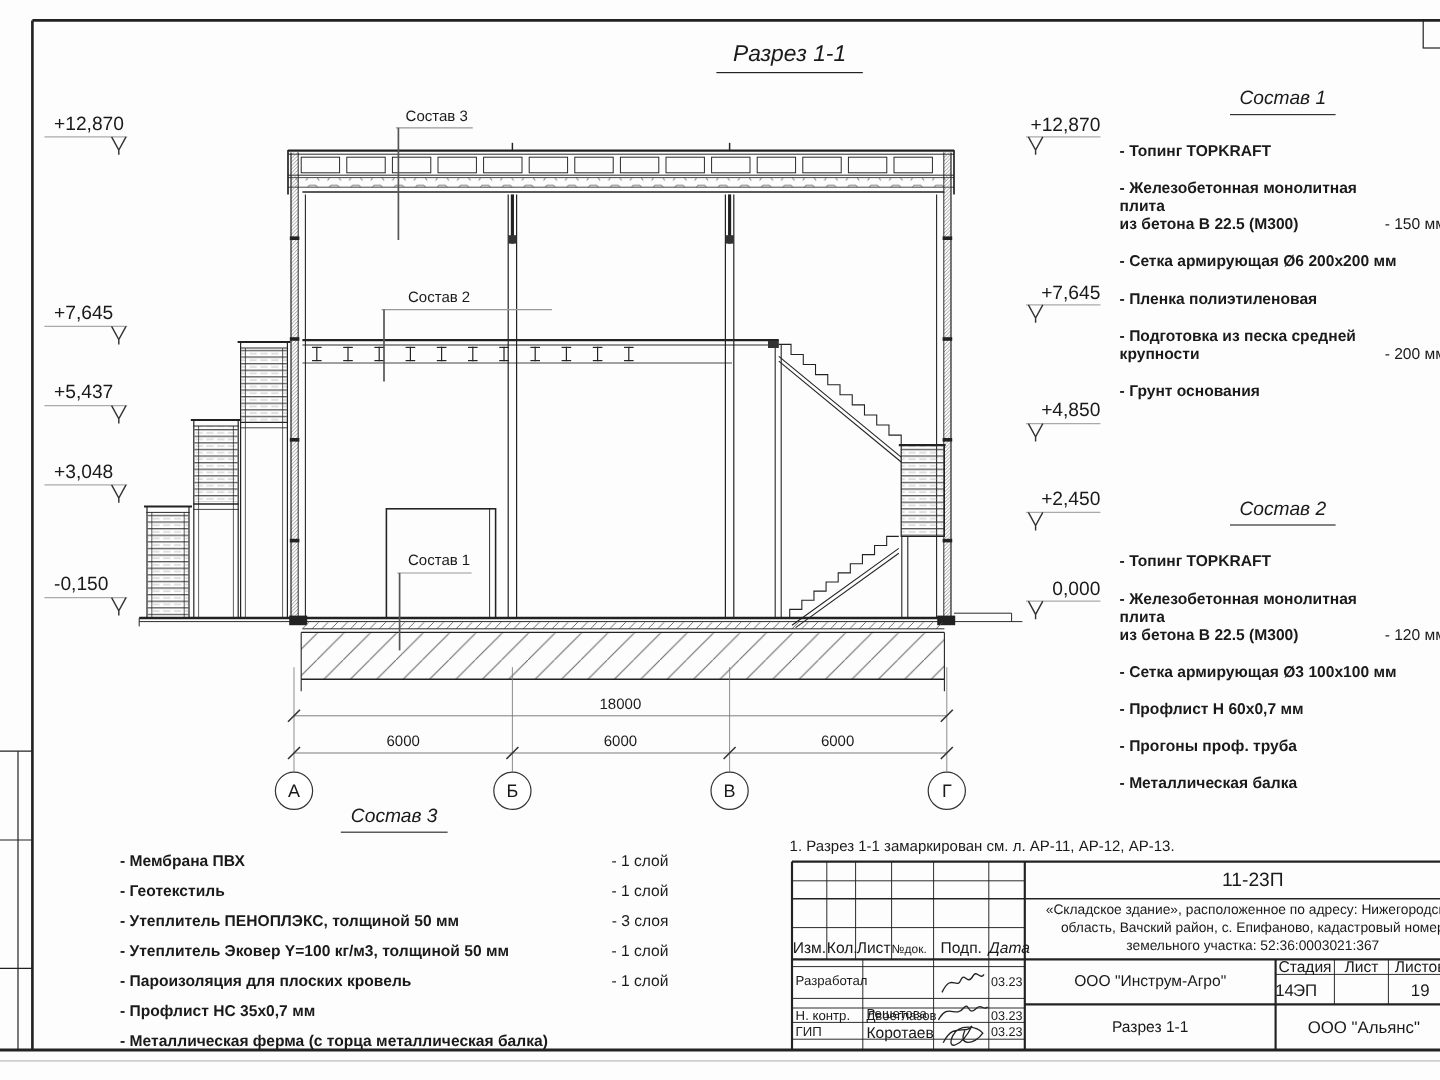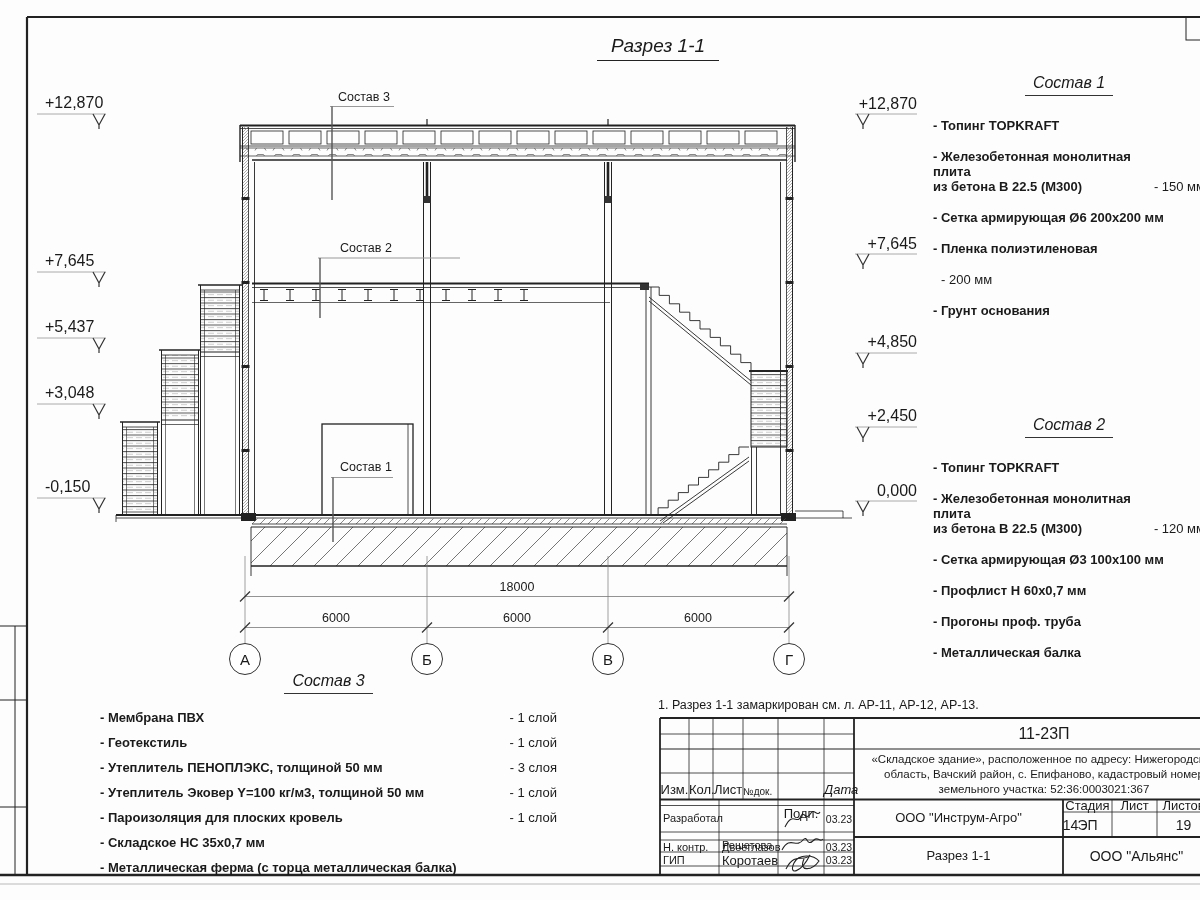--- a/index.html
+++ b/index.html
@@ -433,20 +433,22 @@
       </div>
       <div class="comp-row">
         <span class="ct">- Сетка армирующая Ø6 200x200 мм</span>
         <span class="cv"></span>
       </div>
       <div class="comp-row">
         <span class="ct">- Пленка полиэтиленовая</span>
         <span class="cv"></span>
       </div>
       <div class="comp-row">
+        <span class="ct">- Подготовка из песка средней
+крупности</span>
         <span class="cv">- 200 мм</span>
       </div>
       <div class="comp-row">
         <span class="ct">- Грунт основания</span>
         <span class="cv"></span>
       </div>
     </div>
 </div>
 <div class="comp" style="left:933px;top:416px;width:272px;">
   <div class="comp-title">Состав 2</div>
@@ -495,40 +497,40 @@
       </div>
       <div class="comp-row">
         <span class="ct">- Утеплитель Эковер Y=100 кг/м3, толщиной 50 мм</span>
         <span class="cv">- 1 слой</span>
       </div>
       <div class="comp-row">
         <span class="ct">- Пароизоляция для плоских кровель</span>
         <span class="cv">- 1 слой</span>
       </div>
       <div class="comp-row">
-        <span class="ct">- Складское НС 35x0,7 мм</span>
+        <span class="ct">- Профлист НС 35x0,7 мм</span>
         <span class="cv"></span>
       </div>
       <div class="comp-row">
         <span class="ct">- Металлическая ферма (с торца металлическая балка)</span>
         <span class="cv"></span>
       </div>
     </div>
 </div>
 
 <div class="tb c" style="left:854px;top:725px;width:380px;font-size:16px;">11-23П</div>
 <div class="tb c" style="left:856px;top:752px;width:376px;font-size:11.5px;line-height:15px;">«Складское здание», расположенное по адресу:
 Нижегородская область, Вачский район, с. Епифаново,
 кадастровый номер земельного участка: 52:36:0003021:367</div>
 
 <div class="tb c" style="left:660px;top:783px;width:29px;font-size:13px;">Изм.</div>
 <div class="tb c" style="left:689px;top:783px;width:20px;font-size:13px;">Кол.</div>
 <div class="tb c" style="left:713px;top:783px;width:30px;font-size:13px;">Лист</div>
 <div class="tb c" style="left:743px;top:786px;width:21px;font-size:10px;">№док.</div>
-<div class="tb c" style="left:778px;top:783px;width:46px;font-size:13px;margin-top:24px;">Подп.</div>
+<div class="tb c" style="left:778px;top:783px;width:46px;font-size:13px;">Подп.</div>
 <div class="tb c" style="left:824px;top:783px;width:30px;font-size:13px;font-style:italic;">Дата</div>
 
 <div class="tb" style="left:663px;top:812px;font-size:11px;">Разработал</div>
 <div class="tb" style="left:722px;top:839px;font-size:11px;">Решетова</div>
 <div class="tb c" style="left:824px;top:813px;width:30px;font-size:10.5px;">03.23</div>
 <div class="tb" style="left:663px;top:840.5px;font-size:11px;">Н. контр.</div>
 <div class="tb" style="left:722px;top:840.5px;font-size:11px;">Двоеглазов</div>
 <div class="tb c" style="left:824px;top:841px;width:30px;font-size:10.5px;">03.23</div>
 <div class="tb" style="left:663px;top:853.5px;font-size:11px;">ГИП</div>
 <div class="tb" style="left:722px;top:853.5px;font-size:13px;">Коротаев</div>

